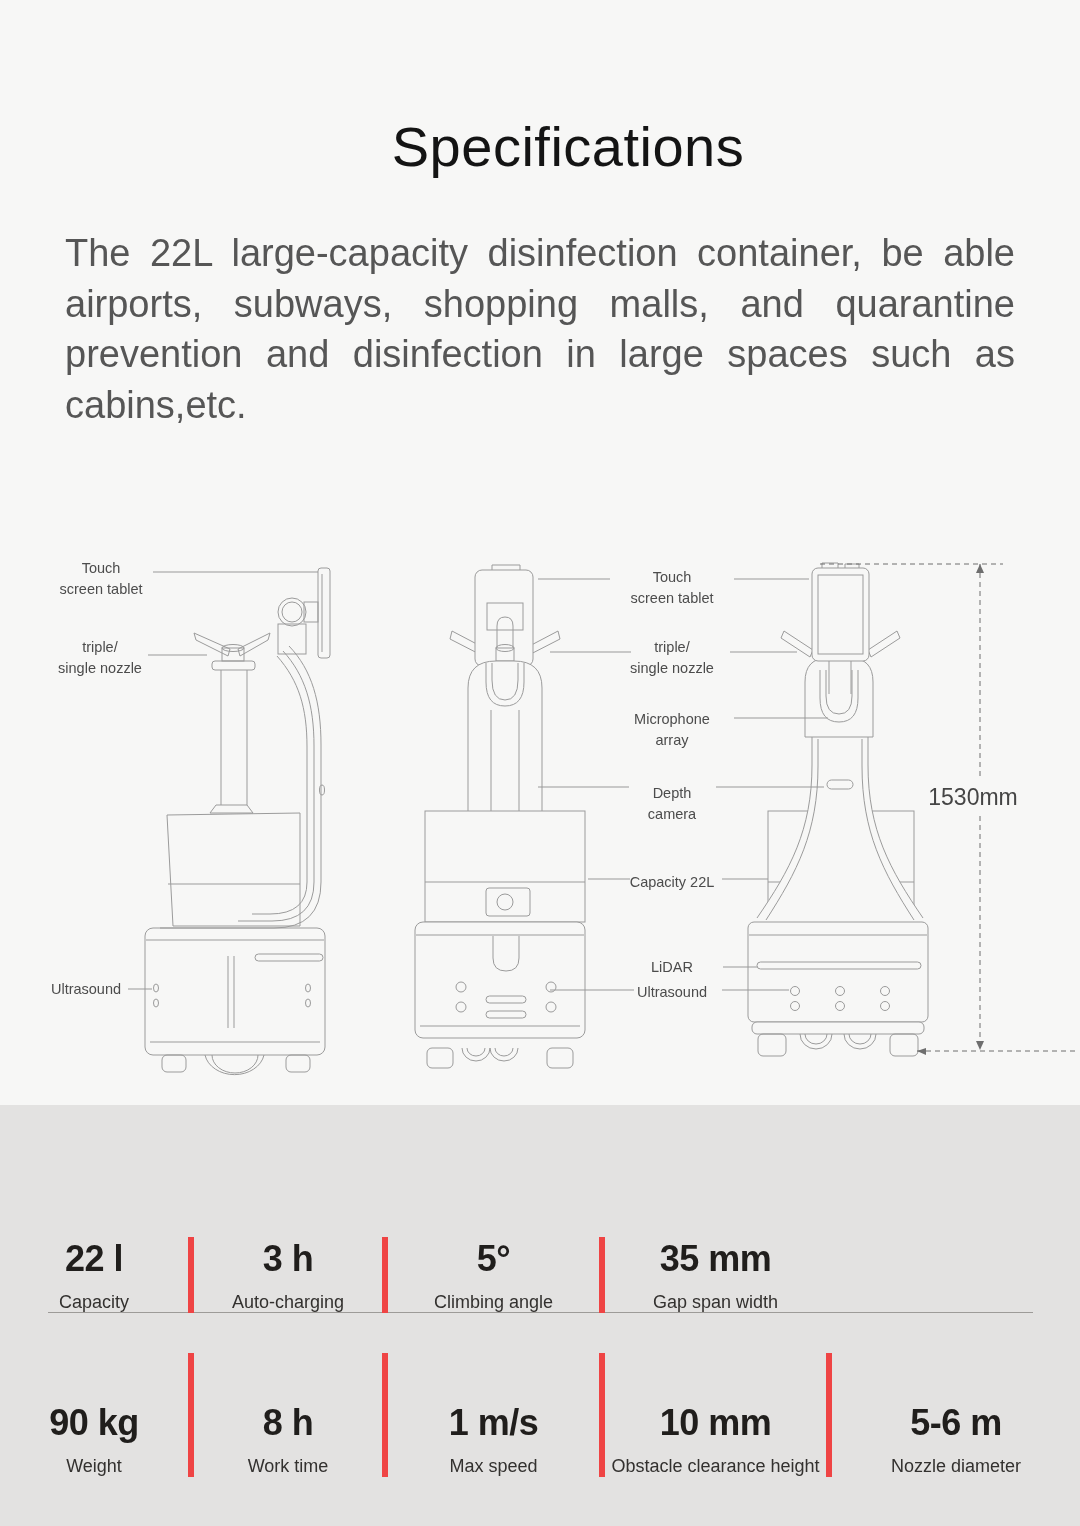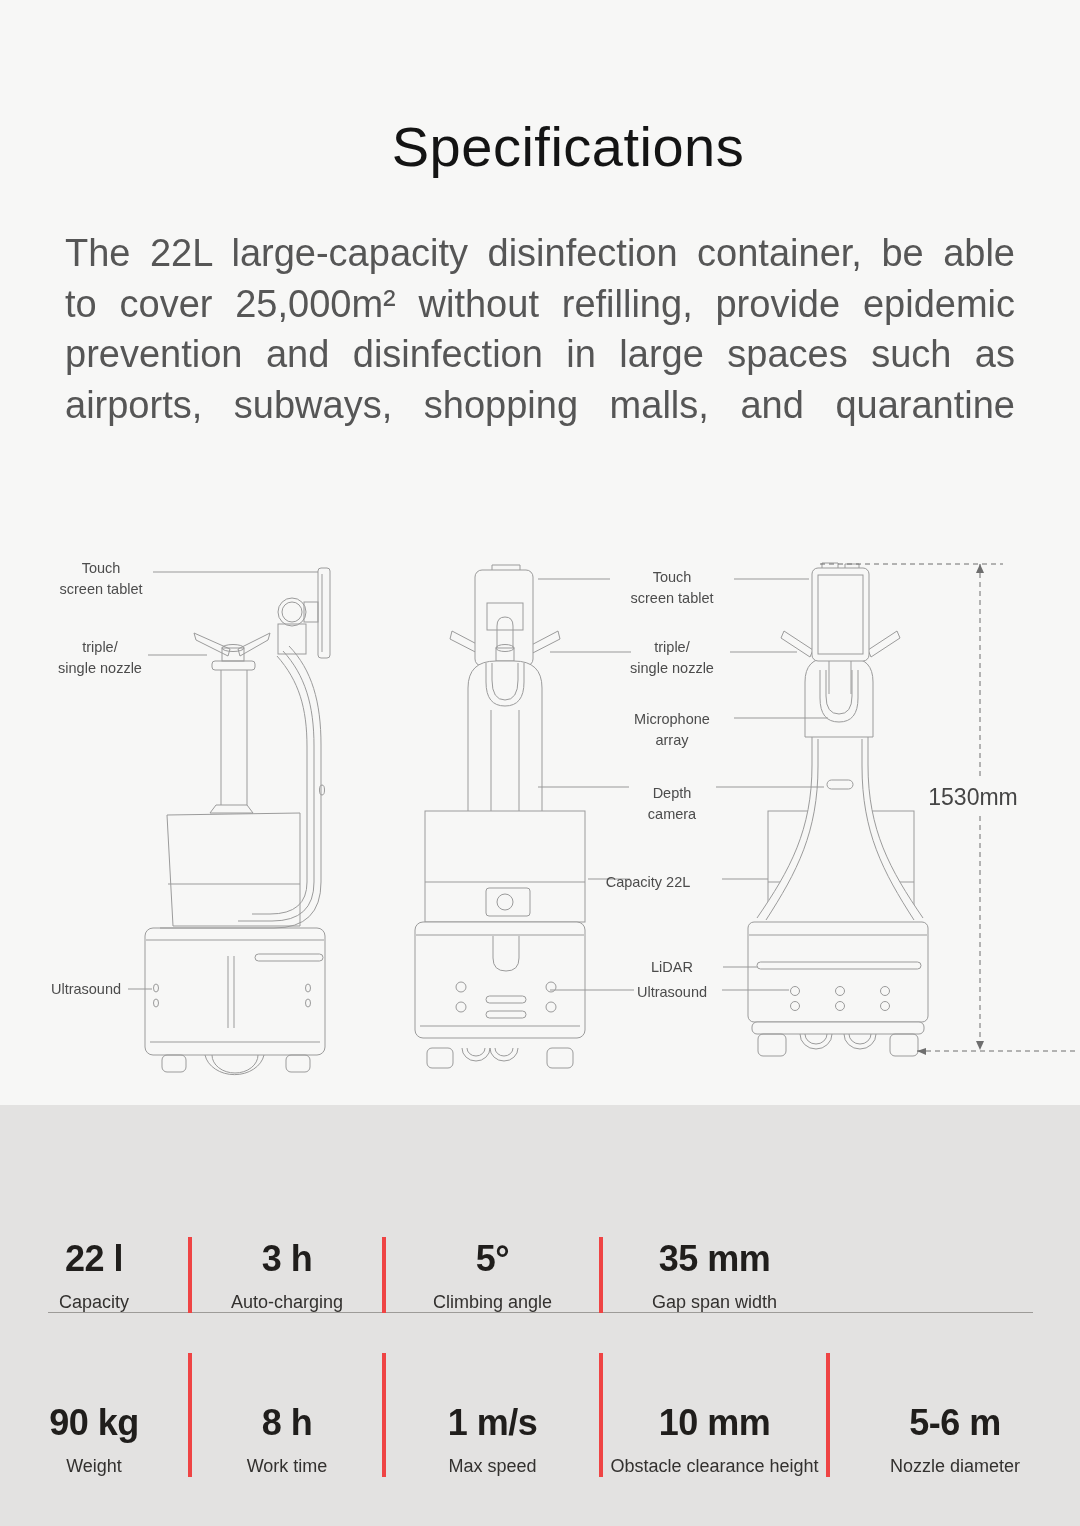--- a/index.html
+++ b/index.html
@@ -16,38 +16,38 @@
   .dlabel{position:absolute;transform:translateX(-50%);text-align:center;
           font-size:14.5px;line-height:21px;color:#4c4c4c;white-space:pre-line;}
   .dim-label{position:absolute;transform:translateX(-50%);font-size:23px;line-height:27px;
           color:#454545;background:#f7f7f6;padding:0 4px;}
   .specs{position:absolute;top:1105px;left:0;width:1080px;height:421px;background:#e3e2e1;}
   .spec-grid{position:absolute;top:92px;left:0;width:1080px;}
   .spec-row{display:grid;grid-template-columns:188px 194px 217px 227px 254px;}
   .spec-row.r1{height:115px;}
   .spec-row.r2{height:125px;}
   .spec-cell{display:flex;flex-direction:column;align-items:center;padding-top:2px;margin-top:40px;}
-  .spec-row .spec-cell + .spec-cell{border-left:4px solid #ef4444;}
+  .spec-row .spec-cell + .spec-cell{border-left:6px solid #ef4444;}
   .spec-row.r2 .spec-cell{padding-top:50px;}
   .spec-value{font-size:36px;line-height:40px;font-weight:600;color:#201e1c;letter-spacing:-0.5px;}
   .spec-label{margin-top:12px;font-size:18px;line-height:22px;color:#33312f;}
   .spec-hr{height:1px;background:#9d9b98;margin-left:48px;width:985px;}
 </style>
 </head>
 <body>
 
 <div class="page">
 
   <div class="title">Specifications</div>
 
   <div class="intro">
     <div class="jline">The 22L large-capacity disinfection container, be able</div>
-    <div class="jline">to cover 25,000m² without refilling, provide epidemic</div>
+    <div class="jline">airports, subways, shopping malls, and quarantine</div>
     <div class="jline">prevention and disinfection in large spaces such as</div>
-    <div class="jline">airports, subways, shopping malls, and quarantine</div>
+    <div class="jline last">cabins,etc.</div>
   </div>
 
   <div class="diagram">
     <svg width="1080" height="575" viewBox="0 0 1080 575">
 
       <g stroke="#9b9b9b" fill="none" stroke-width="1">
 
         <rect x="318" y="38" width="12" height="90" rx="3"></rect>
         <line x1="322" y1="44" x2="322" y2="122"></line>
         <rect x="304" y="72" width="14" height="20"></rect>
@@ -223,21 +223,21 @@
     <div class="dlabel" style="left:86px;top:449px;">Ultrasound</div>
 
     <div class="dlabel" style="left:672px;top:37px;">Touch
 screen tablet</div>
     <div class="dlabel" style="left:672px;top:107px;">triple/
 single nozzle</div>
     <div class="dlabel" style="left:672px;top:179px;">Microphone
 array</div>
     <div class="dlabel" style="left:672px;top:253px;">Depth
 camera</div>
-    <div class="dlabel" style="left:648px;top:342px;">Capacity 22L</div>
+    <div class="dlabel" style="left:672px;top:342px;">Capacity 22L</div>
     <div class="dlabel" style="left:672px;top:427px;">LiDAR</div>
     <div class="dlabel" style="left:672px;top:452px;">Ultrasound</div>
 
     <div class="dim-label" style="left:973px;top:254px;">1530mm</div>
   </div>
 
   <div class="specs">
     <div class="spec-grid">
       <div class="spec-row r1">
         <div class="spec-cell">

